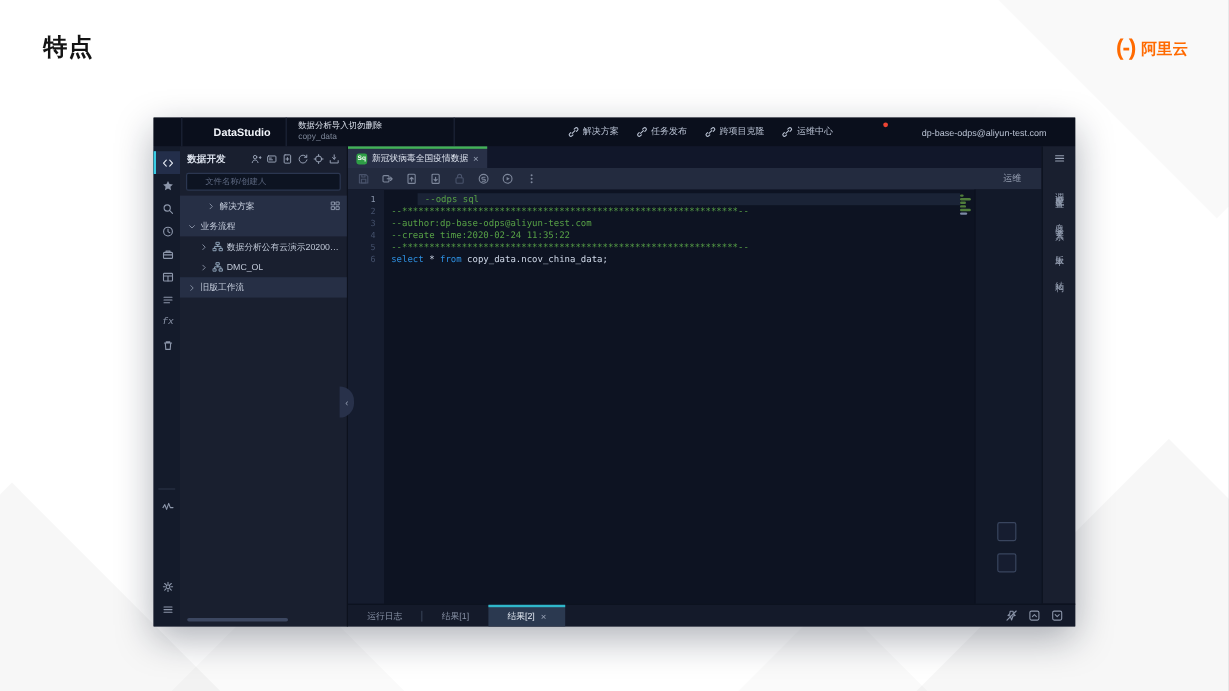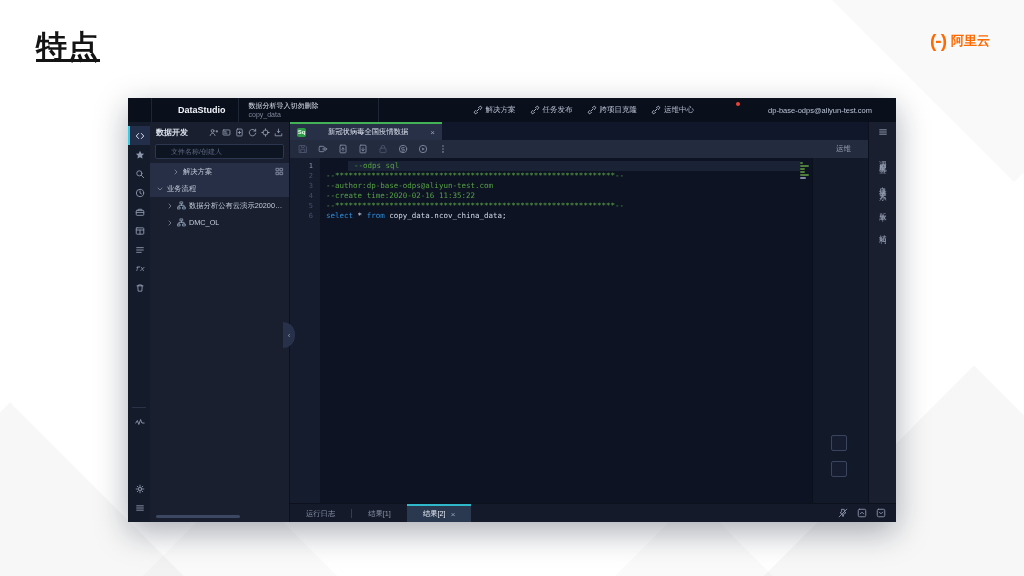--- a/index.html
+++ b/index.html
@@ -8,21 +8,21 @@
   .slide { position:relative; width:1024px; height:576px; background:#ffffff; overflow:hidden; }
 
   
   .shape { position:absolute; background:rgba(0,0,0,0.025); transform:rotate(45deg); }
   .s1 { width:300px; height:300px; right:-140px; top:-180px; }
   .s2 { width:260px; height:260px; left:-120px; bottom:-140px; background:rgba(0,0,0,0.03); }
   .s3 { width:180px; height:180px; left:150px; bottom:-120px; background:rgba(0,0,0,0.02); }
   .s4 { width:340px; height:340px; right:-120px; bottom:-200px; background:rgba(0,0,0,0.03); }
   .s5 { width:140px; height:140px; right:260px; bottom:-90px; background:rgba(0,0,0,0.02); }
 
-  .title { position:absolute; left:36px; top:26px; font-size:31px; font-weight:bold; color:#141414; letter-spacing:1px;text-decoration:underline; }
+  .title { position:absolute; left:36px; top:26px; font-size:20px; font-weight:bold; color:#141414; letter-spacing:1px; }
   .brand { position:absolute; right:34px; top:30px; display:flex; align-items:center; gap:5px; color:#ff6a00; }
   .brand-mark { font-size:19px; font-weight:bold; letter-spacing:-1px; }
   .brand-name { font-size:13px; font-weight:bold; }
 
   
   .app { position:absolute; left:128px; top:98px; width:768px; height:424px; background:#151b2b;
          box-shadow:0 10px 30px rgba(15,23,42,.35); display:flex; flex-direction:column; font-size:7.5px; color:#aeb6c6; }
 
   .ic { display:inline-flex; align-items:center; justify-content:center; width:10px; height:10px; flex:none; }
   .ic svg { display:block; width:100%; height:100%; }
@@ -74,21 +74,21 @@
   .trow .trail { margin-left:auto; color:#8d97ab; width:9px; height:9px; }
   .hscroll { position:absolute; left:6px; bottom:4px; width:84px; height:3px; border-radius:2px; background:#3c4761; cursor:pointer; }
   .collapse { position:absolute; right:-6px; top:200px; width:12px; height:26px; background:#28314a; border-radius:0 13px 13px 0; display:flex; align-items:center; justify-content:center; color:#8d97ab; font-size:8px; z-index:6; cursor:pointer; }
 
   
   .right-region { flex:1; display:flex; flex-direction:column; min-width:0; }
   .upper { flex:1; display:flex; min-height:0; }
   .main-col { flex:1; display:flex; flex-direction:column; min-width:0; }
 
   .tabbar { height:18px; background:#11172a; display:flex; align-items:flex-end; flex:none; }
-  .etab { height:18px; background:#283047; border-top:2px solid #43b257; display:flex; align-items:center; gap:22px; padding:0 7px; cursor:pointer; }
+  .etab { height:18px; background:#283047; border-top:2px solid #43b257; display:flex; align-items:center; gap:4px; padding:0 7px; cursor:pointer; }
   .etab-badge { width:9px; height:9px; background:#2e9e46; color:#ffffff; font-size:5.5px; font-weight:bold; border-radius:2px; display:flex; align-items:center; justify-content:center; }
   .etab-label { color:#dde3ee; font-size:7.3px; white-space:nowrap; }
   .etab-close { color:#96a0b4; font-size:8px; cursor:pointer; }
 
   .toolbar { height:18px; background:#232b3f; display:flex; align-items:center; padding:0 8px; gap:10px; flex:none; }
   .tb-icons { display:flex; align-items:center; gap:10px; color:#7e889c; }
   .tb-icons .ic { cursor:pointer; }
   .tb-icons .dis { color:#49536b; }
   .tb-spacer { flex:1; }
   .om { display:flex; align-items:center; gap:2px; color:#9aa3b6; cursor:pointer; }
@@ -390,20 +390,28 @@
               <span class="ic ticon">
                 <svg viewBox="0 0 12 12" fill="none" stroke="currentColor" stroke-width="1.1" stroke-linecap="round" stroke-linejoin="round">
                   <rect x="4.4" y="1.2" width="3.2" height="2.6"></rect>
                   <rect x="0.9" y="8" width="3.2" height="2.6"></rect>
                   <rect x="7.9" y="8" width="3.2" height="2.6"></rect>
                   <path d="M6 3.8v2M6 5.8H2.5V8M6 5.8h3.5V8"></path>
                 </svg>
               </span>
               <span class="tlabel">DMC_OL</span>
             </div>
+            <div class="trow sel" style="padding-left: 6px;">
+              <span class="ic chev">
+                <svg viewBox="0 0 12 12" fill="none" stroke="currentColor" stroke-width="1.1" stroke-linecap="round" stroke-linejoin="round">
+                  <path d="M4.5 3l3 3-3 3"></path>
+                </svg>
+              </span>
+              <span class="tlabel">旧版工作流</span>
+            </div>
           </div>
         <div class="hscroll"></div>
         <div class="collapse">‹</div>
       </div>
 
       <div class="right-region">
         <div class="upper">
           <div class="main-col">
             <div class="tabbar">
               <div class="etab">
@@ -477,21 +485,21 @@
                   <div class="num">2</div>
                   <div class="num">3</div>
                   <div class="num">4</div>
                   <div class="num">5</div>
                   <div class="num">6</div>
                 </div>
               <div class="code">
                   <div class="code-line current"><span class="tok-comment">--odps sql</span></div>
                   <div class="code-line"><span class="tok-comment">--**************************************************************--</span></div>
                   <div class="code-line"><span class="tok-comment">--author:dp-base-odps@aliyun-test.com</span></div>
-                  <div class="code-line"><span class="tok-comment">--create time:2020-02-16 11:35:22</span></div>
+                  <div class="code-line"><span class="tok-comment">--create time:2020-02-24 11:35:22</span></div>
                   <div class="code-line"><span class="tok-comment">--**************************************************************--</span></div>
                   <div class="code-line"><span class="tok-keyword">select</span><span class="tok-plain"> * </span><span class="tok-keyword">from</span><span class="tok-plain"> copy_data.ncov_china_data;</span></div>
                 </div>
               <div class="minimap">
                   <div class="mm-bar" style="width: 2.5px; background: rgb(79, 125, 58);"></div>
                   <div class="mm-bar" style="width: 9px; background: rgb(79, 125, 58);"></div>
                   <div class="mm-bar" style="width: 5.18px; background: rgb(79, 125, 58);"></div>
                   <div class="mm-bar" style="width: 4.62px; background: rgb(79, 125, 58);"></div>
                   <div class="mm-bar" style="width: 9px; background: rgb(79, 125, 58);"></div>
                   <div class="mm-bar" style="width: 5.6px; background: rgb(124, 138, 165);"></div>

